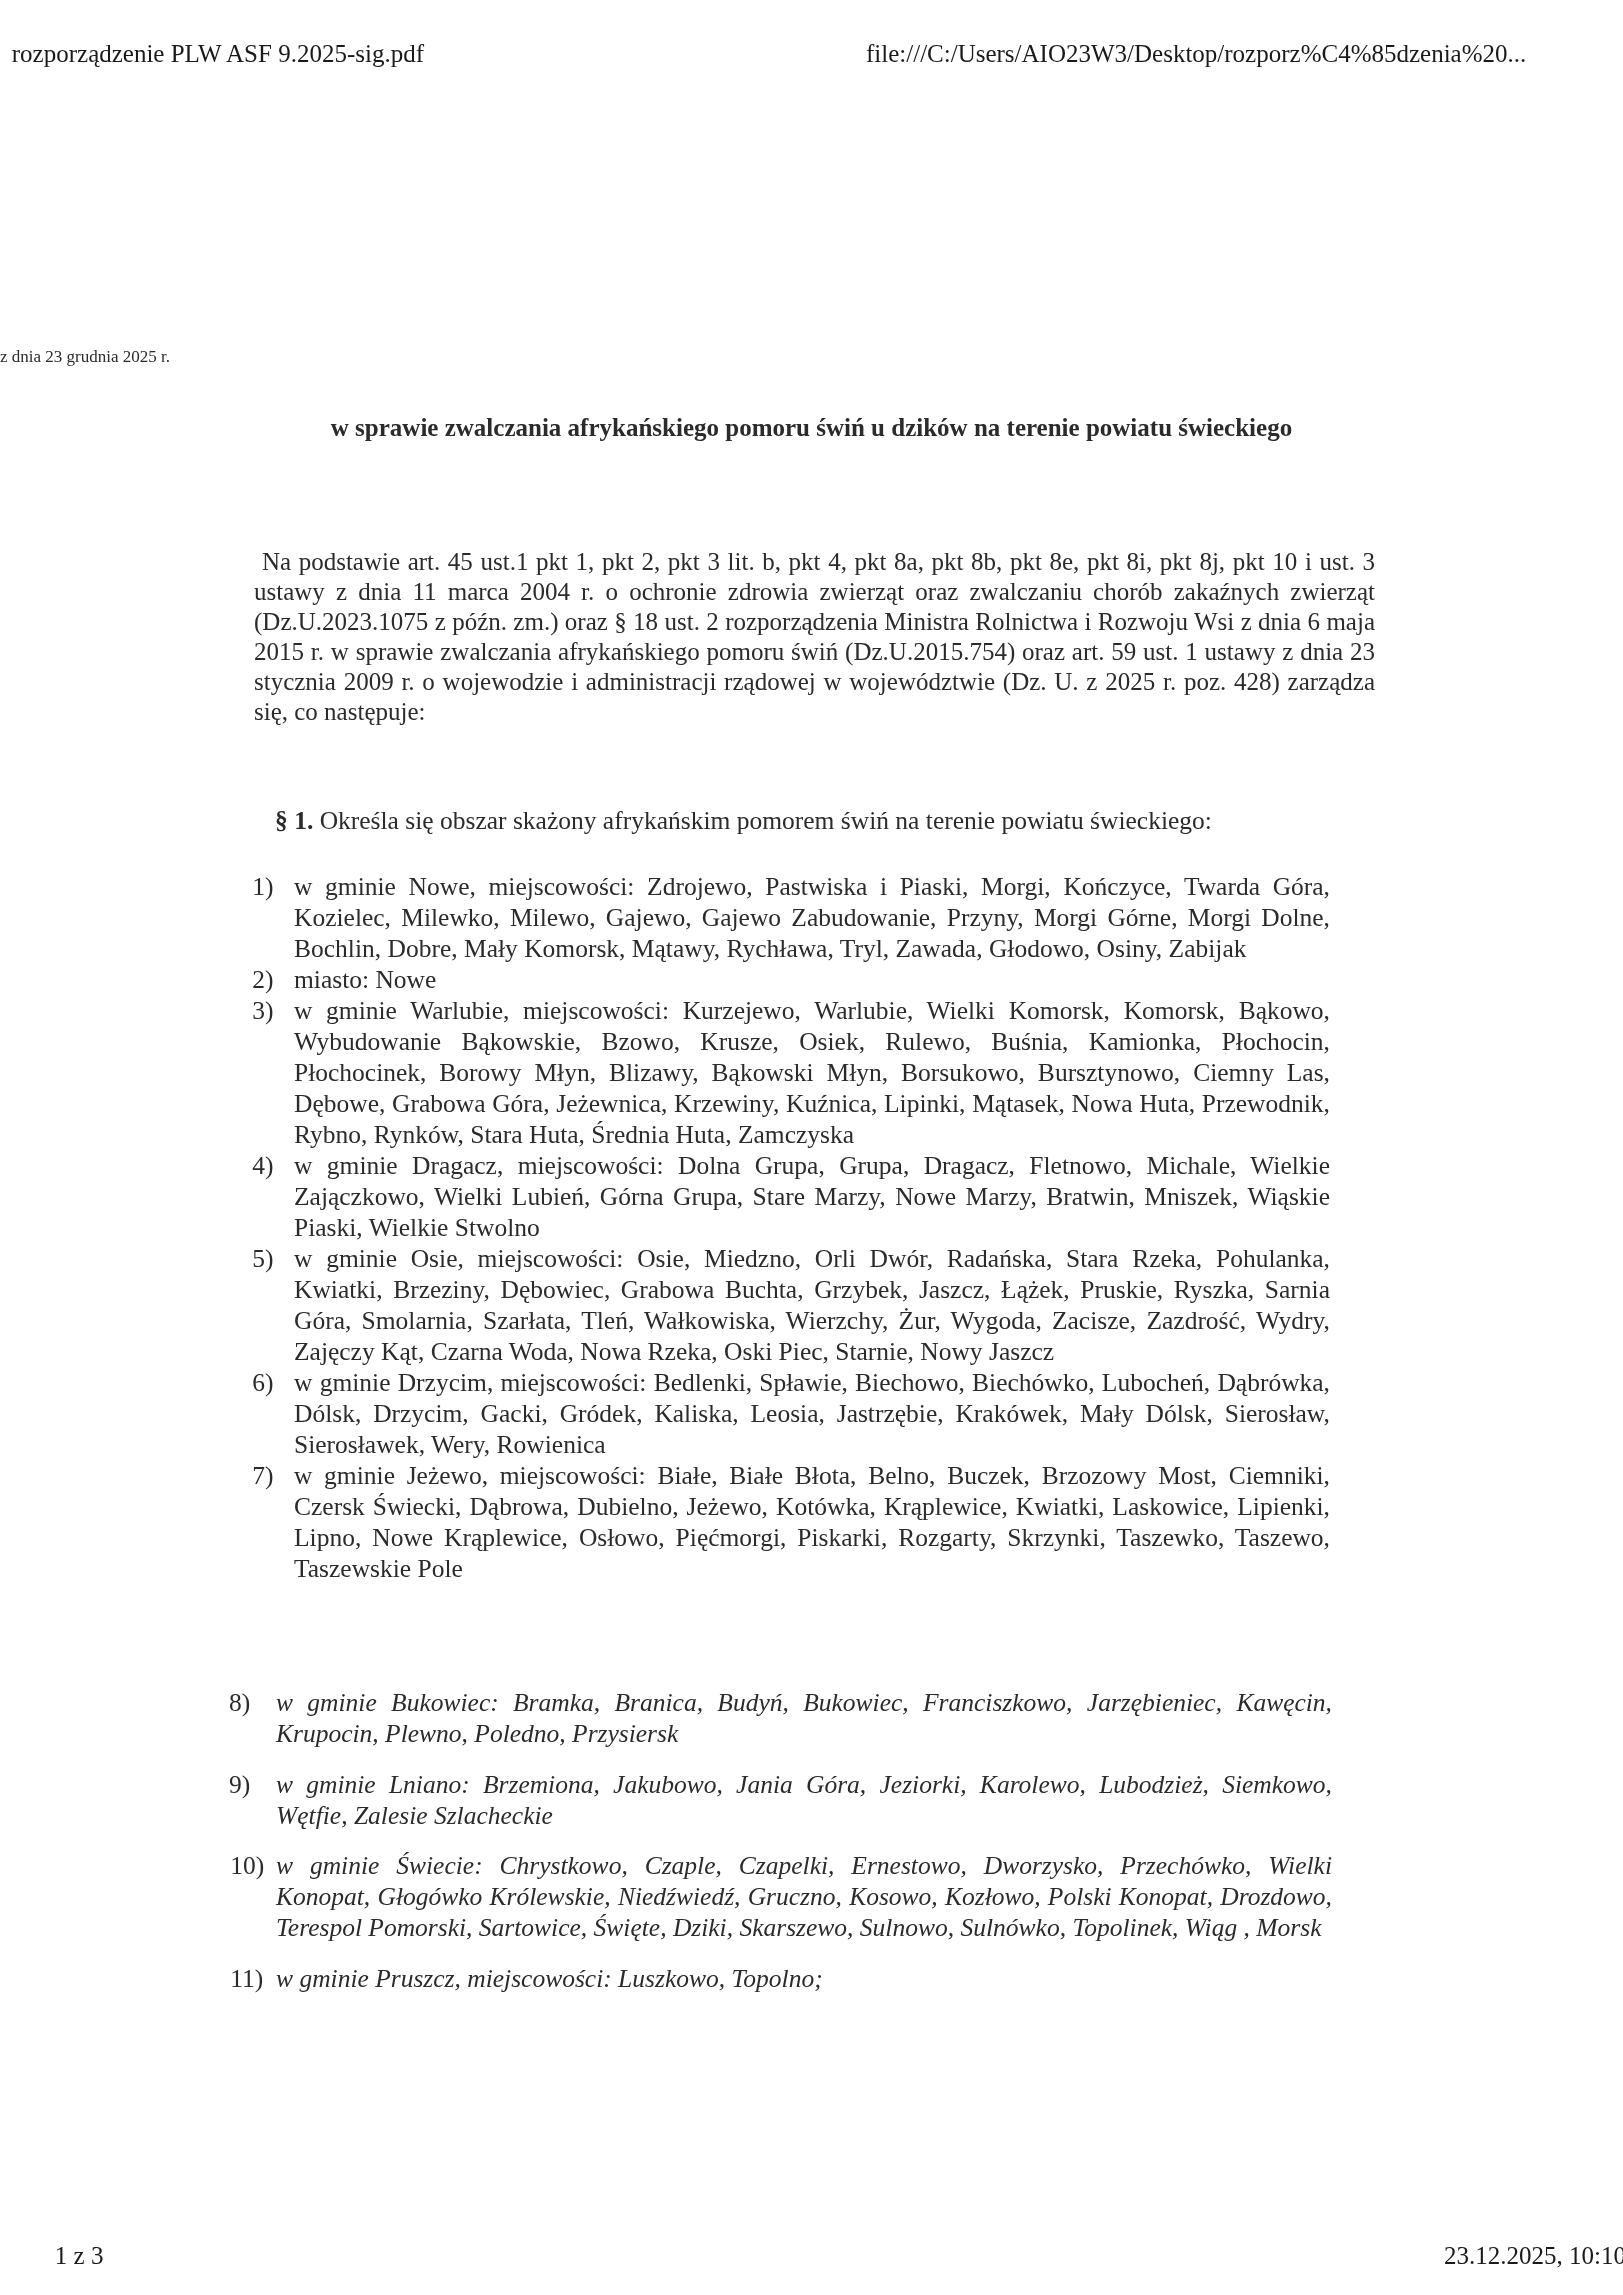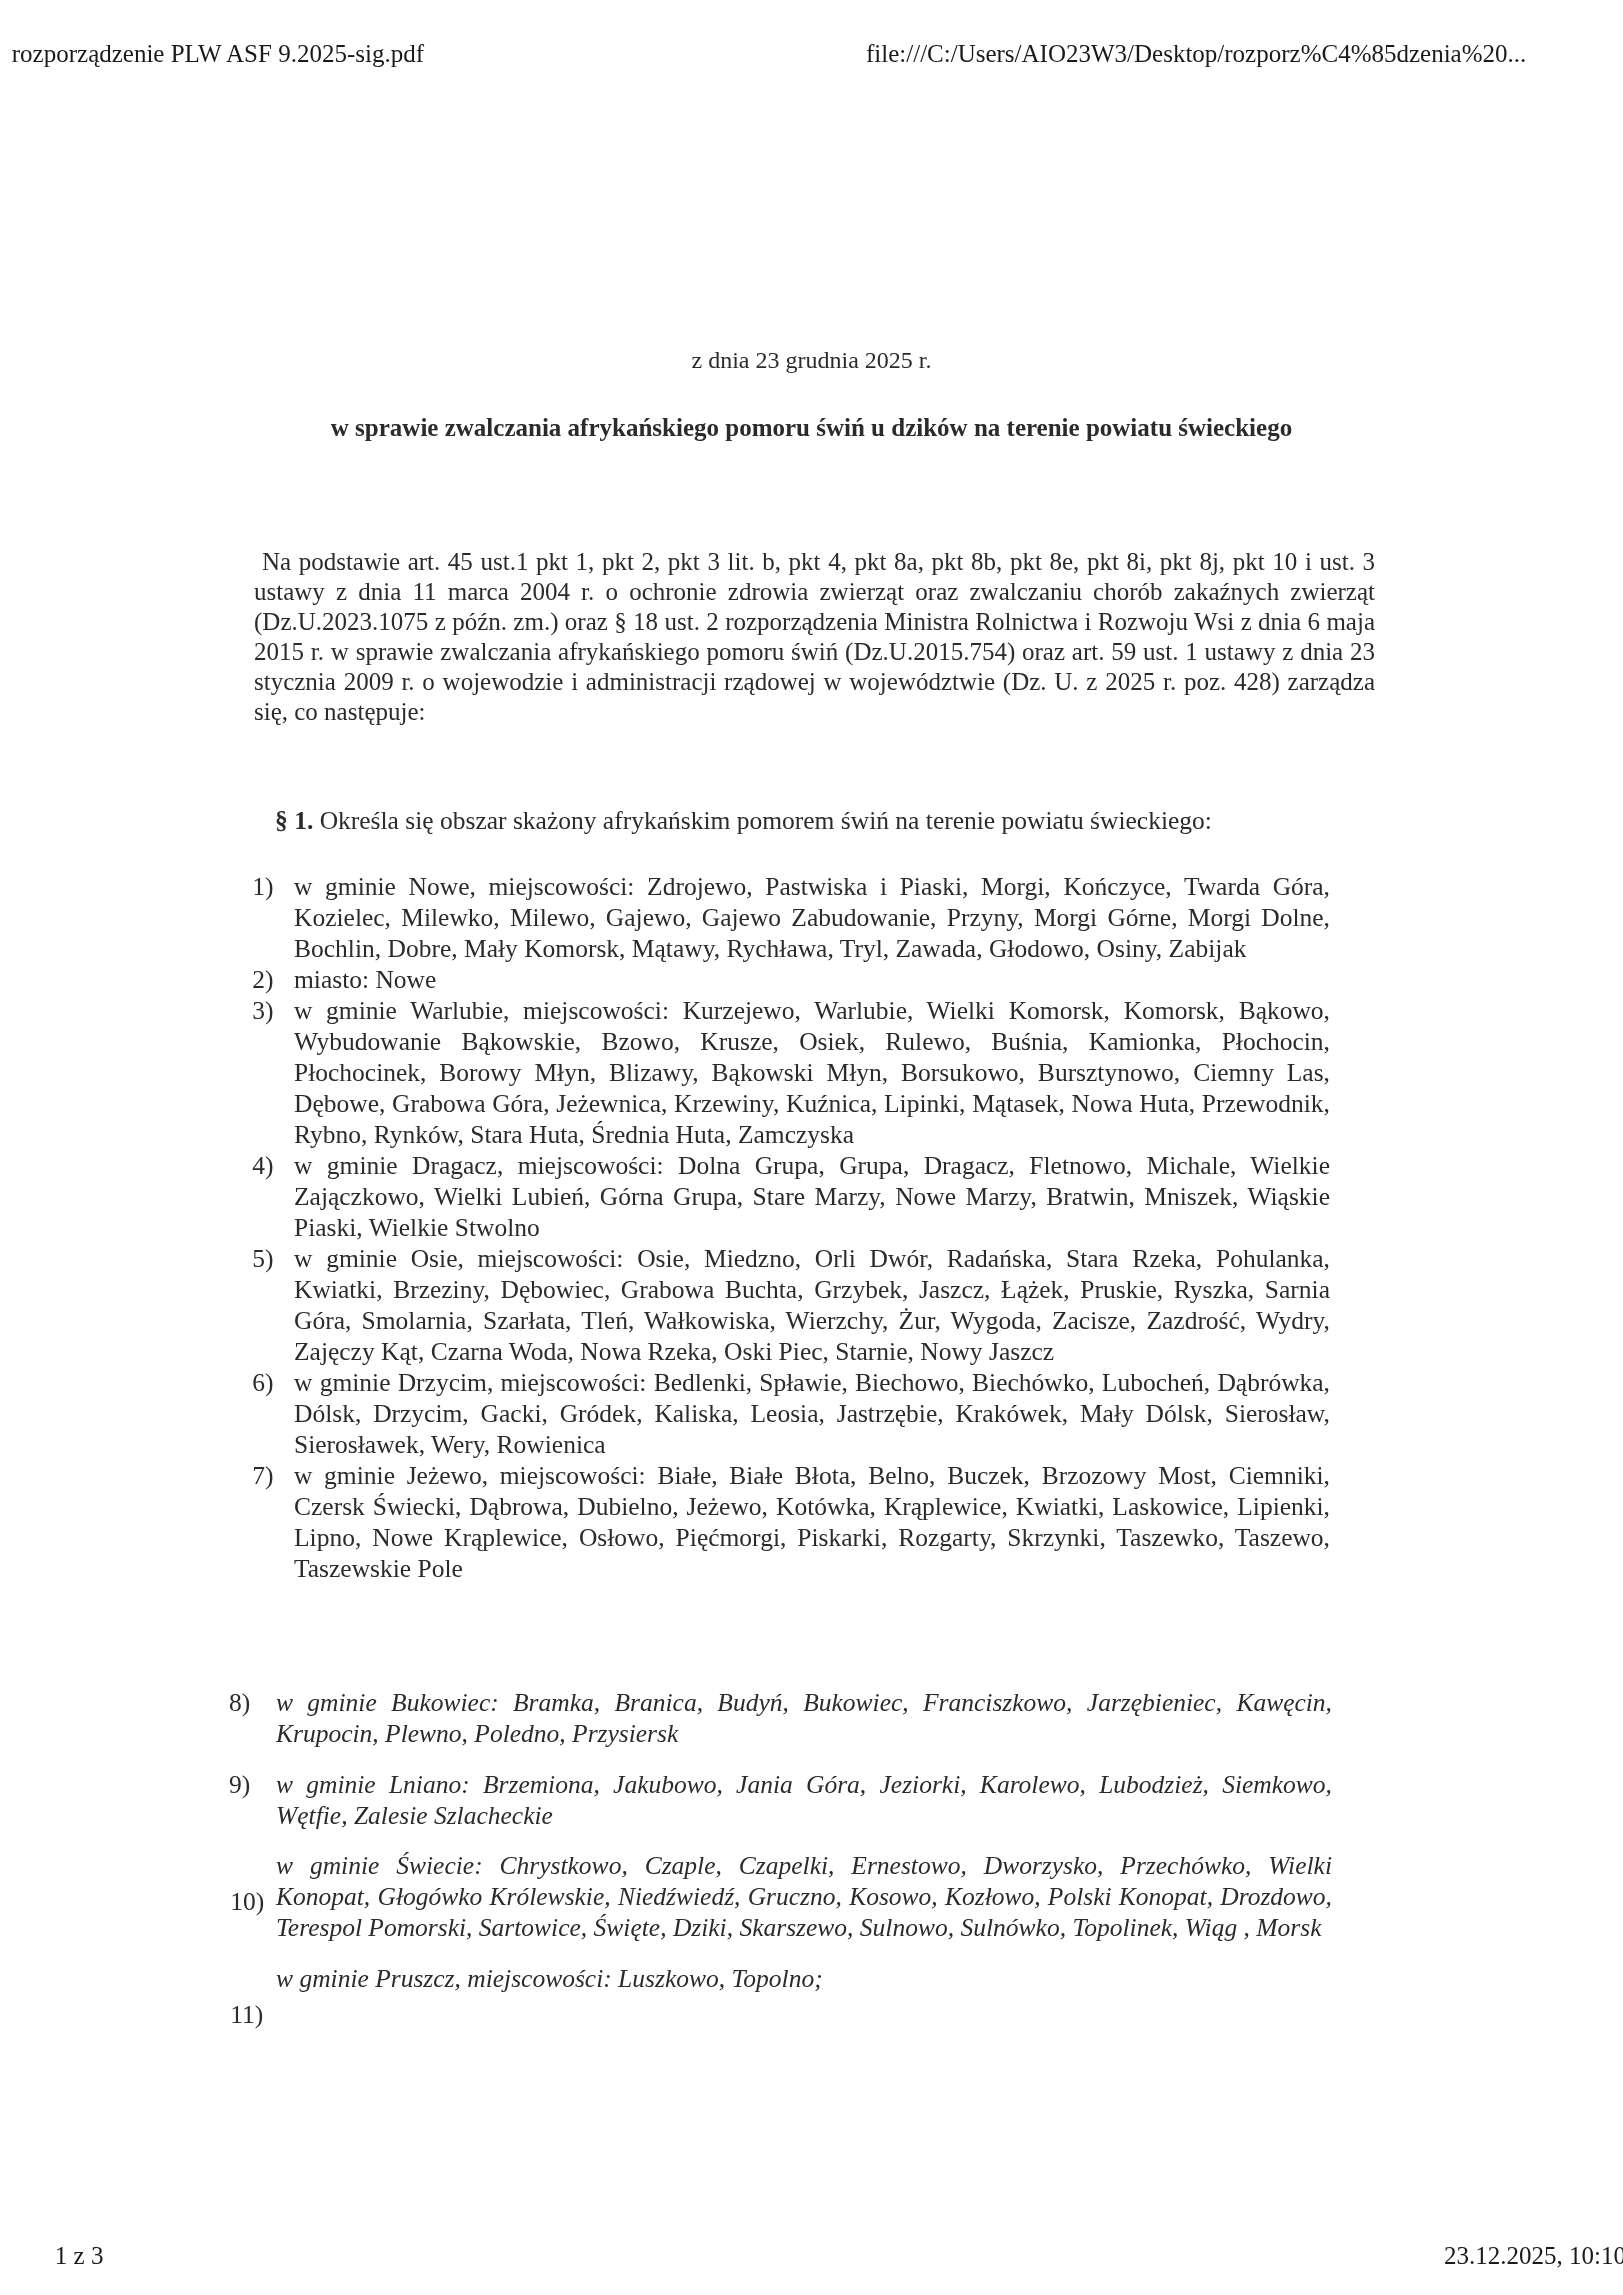--- a/index.html
+++ b/index.html
@@ -9,21 +9,21 @@
     color: #2b2b2b;
   }
   .abs { position: absolute; }
   .hdr { font-size: 25px; line-height: 30px; white-space: nowrap; color: #1a1a1a; }
   .hdr-left { left: 11.8px; top: 39px; }
   .hdr-right { left: 866px; top: 39px; }
   .title {
     left: 0; width: 1623px; text-align: center; font-weight: bold;
     font-size: 29px; line-height: 33px; top: 245px; color: #2a2a2a;
   }
-  .date { left: 0; width: 1623px; text-align: center; font-size: 24px; top: 347px; }
+  .date { left: 0; width: 1623px; text-align: left; font-size: 17px; top: 347px; }
   .subject {
     left: 0; width: 1623px; text-align: center; font-weight: bold;
     font-size: 25px; top: 414px; white-space: nowrap;
   }
   .intro {
     left: 254px; width: 1121px; top: 547px;
     font-size: 25px; line-height: 30px; text-align: justify;
     text-indent: 7.9px;
   }
   .par1 { left: 275px; top: 806px; font-size: 25.5px; white-space: nowrap; }
@@ -35,21 +35,21 @@
   .list-a .item, .list-b .item { display: flex; }
   .list-a .num { width: 51px; flex: none; padding-left: 9.2px; box-sizing: border-box; }
   .list-a .txt { flex: 1; text-align: justify; text-align-last: left; }
   .list-b {
     left: 221px; width: 1111px; top: 1687px;
     font-size: 25.5px; line-height: 31px;
   }
   .list-b .num { width: 55px; flex: none; padding-left: 7.9px; box-sizing: border-box; }
   .list-b .txt { flex: 1; text-align: justify; text-align-last: left; font-style: italic; }
   .list-b .item { margin-bottom: 19.6px; }
-  .list-b .item.i10 .num { padding-left: 9.2px; margin-top: 36px; }
+  .list-b .item.i10 .num { padding-left: 9.2px; }
   .footer { font-size: 25px; top: 2242px; color: #1a1a1a; white-space: nowrap; margin-left: 43px; }
   .footer-left { left: 11.8px; }
   .footer-right { left: 1401px; }
 </style>
 </head>
 <body>
 
 <div class="abs hdr hdr-left">rozporządzenie PLW ASF 9.2025-sig.pdf</div>
 <div class="abs hdr hdr-right">file:///C:/Users/AIO23W3/Desktop/rozporz%C4%85dzenia%20...</div>
 

